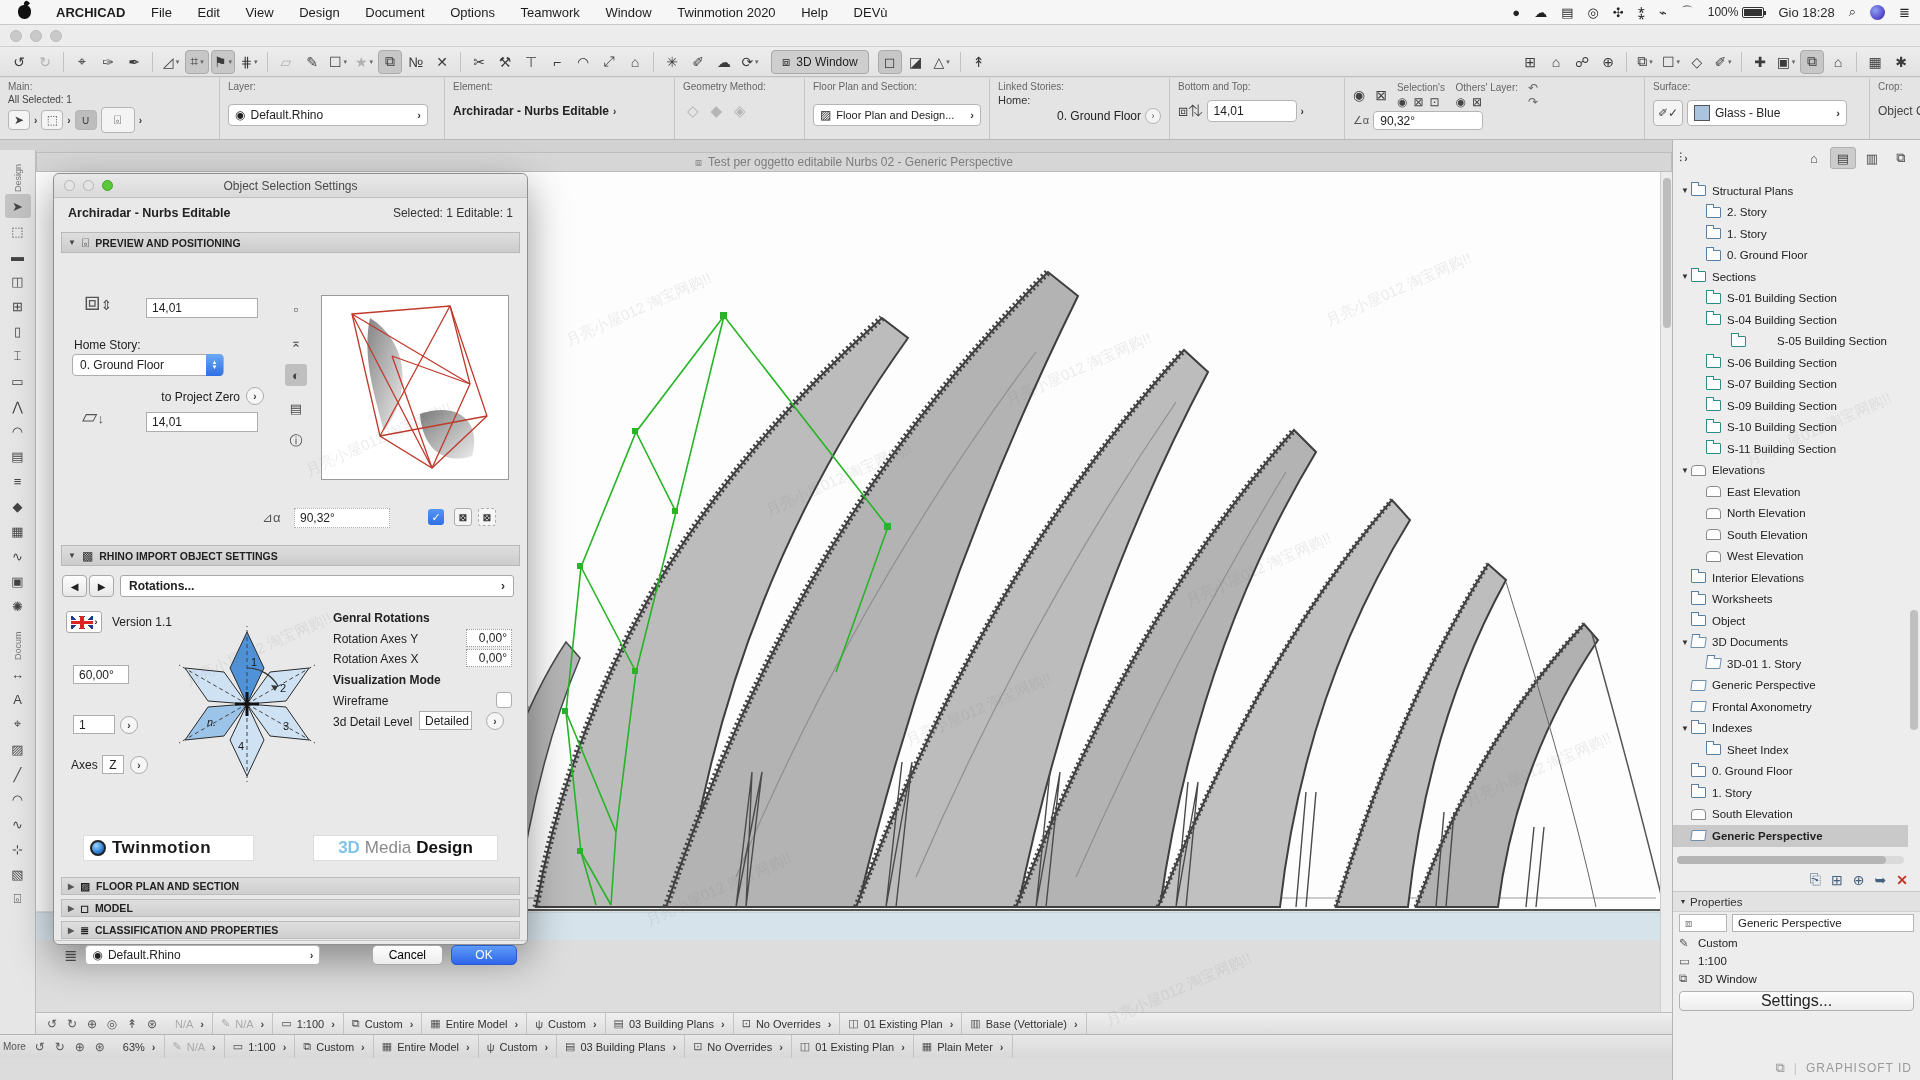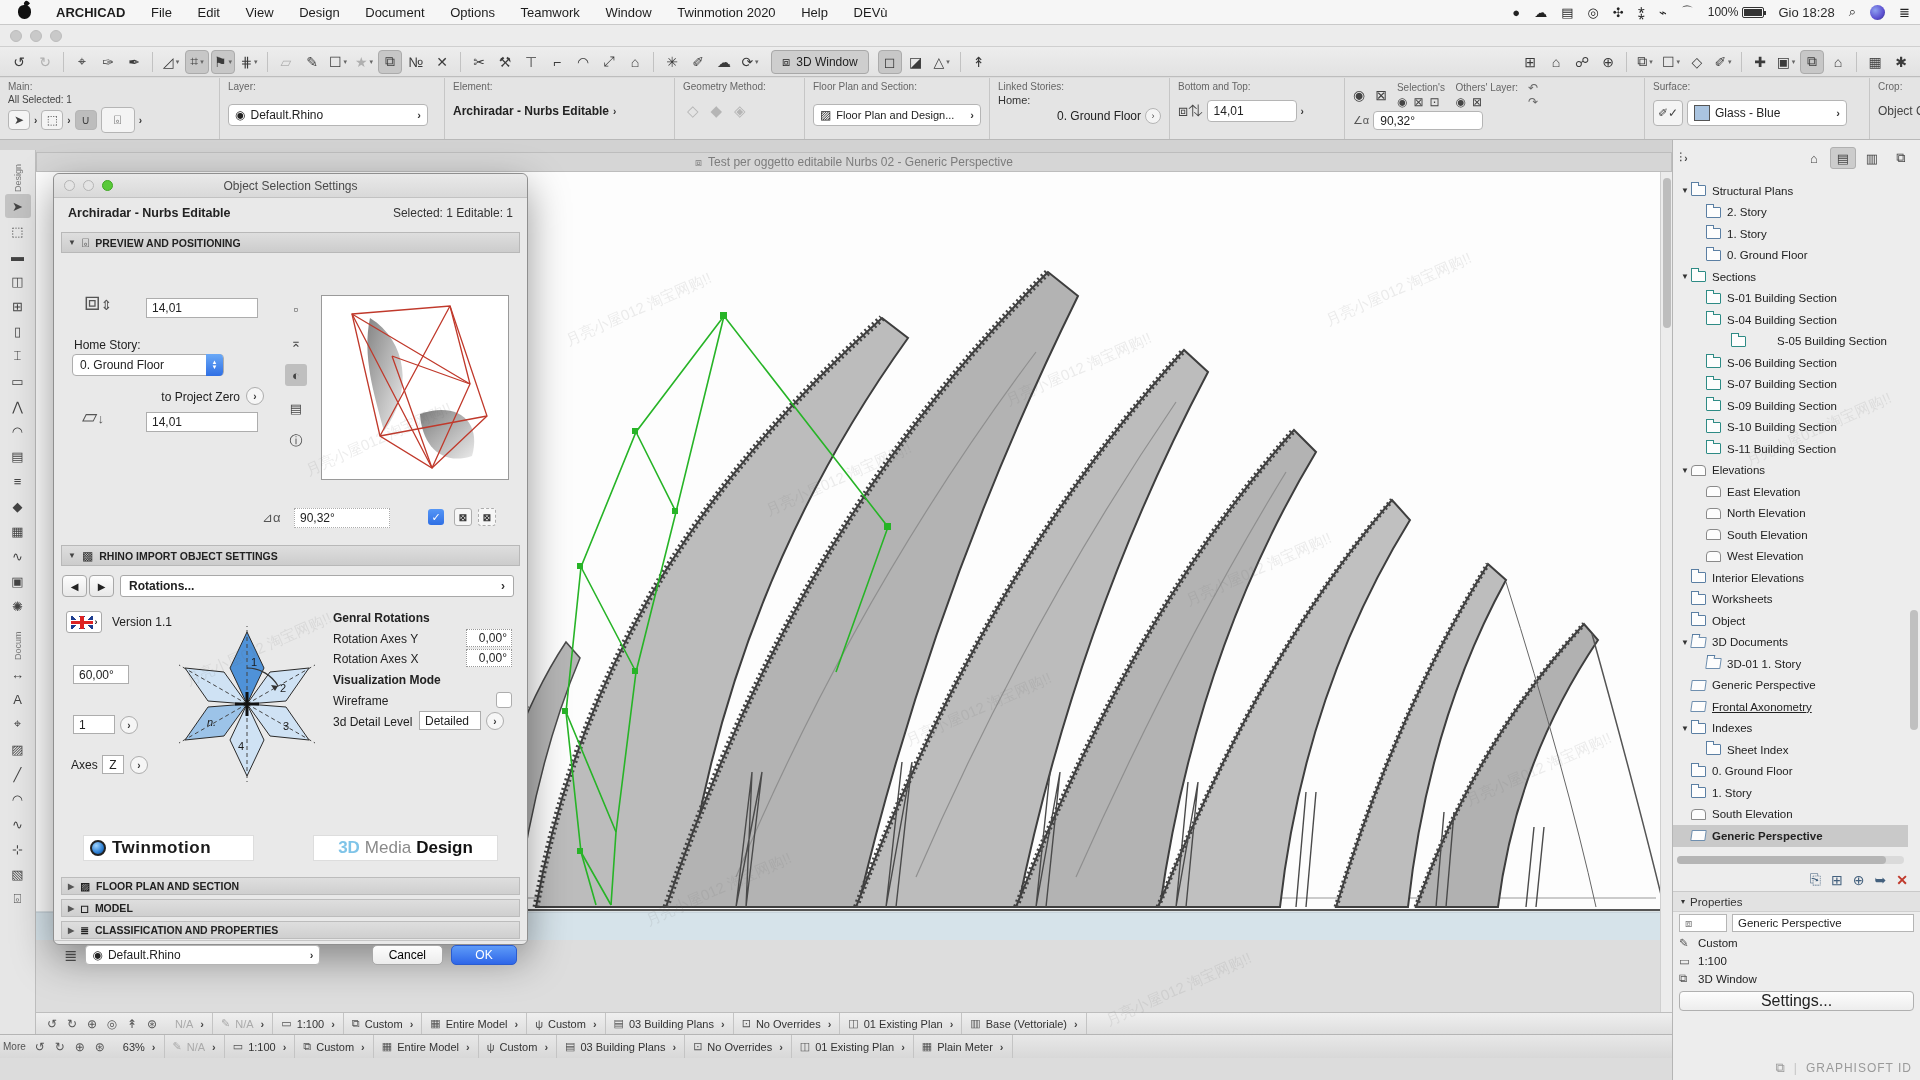--- a/index.html
+++ b/index.html
@@ -1097,21 +1097,21 @@
           <span class="ti"></span>
           <span class="tl">3D-01 1. Story</span>
         </div>
 
         <div class="trow t-persp" style="padding-left: 6px;">
           <span class="texp"></span>
           <span class="ti"></span>
           <span class="tl">Generic Perspective</span>
         </div>
 
-        <div class="trow t-axono" style="padding-left: 6px; text-decoration: underline;">
+        <div class="trow t-axono" style="padding-left: 6px;">
           <span class="texp"></span>
           <span class="ti"></span>
           <span class="tl">Frontal Axonometry</span>
         </div>
 
         <div class="trow exp t-idxfolder" style="padding-left: 6px;">
           <span class="texp"></span>
           <span class="ti"></span>
           <span class="tl">Indexes</span>
         </div>
@@ -1299,21 +1299,21 @@
           <span>0,00°</span>
         </span>
       <span class="rlab" style="left:279px;top:454px;">Rotation Axes X</span>
       <span class="dotfld" style="left:412px;top:451px;width:46px;">
           <span>0,00°</span>
         </span>
       <span class="rlab b" style="left:279px;top:475px;">Visualization Mode</span>
       <span class="rlab" style="left:279px;top:496px;">Wireframe</span>
       <span class="cb empty" style="left:442px;top:494px;"></span>
       <span class="rlab" style="left:279px;top:517px;">3d Detail Level</span>
-      <span class="fld" style="left:365px;top:513px;width:62px;height:19px;">
+      <span class="fld" style="left:365px;top:513px;width:53px;height:19px;">
           <span>Detailed</span>
         </span>
       <span class="chbtn" style="left:432px;top:514px;border-radius:9px;">›</span>
 
       <span class="fld" style="left:19px;top:467px;width:56px;height:19px;">
           <span>60,00°</span>
         </span>
       <span class="fld" style="left:19px;top:517px;width:42px;height:19px;">
           <span>1</span>
         </span>

